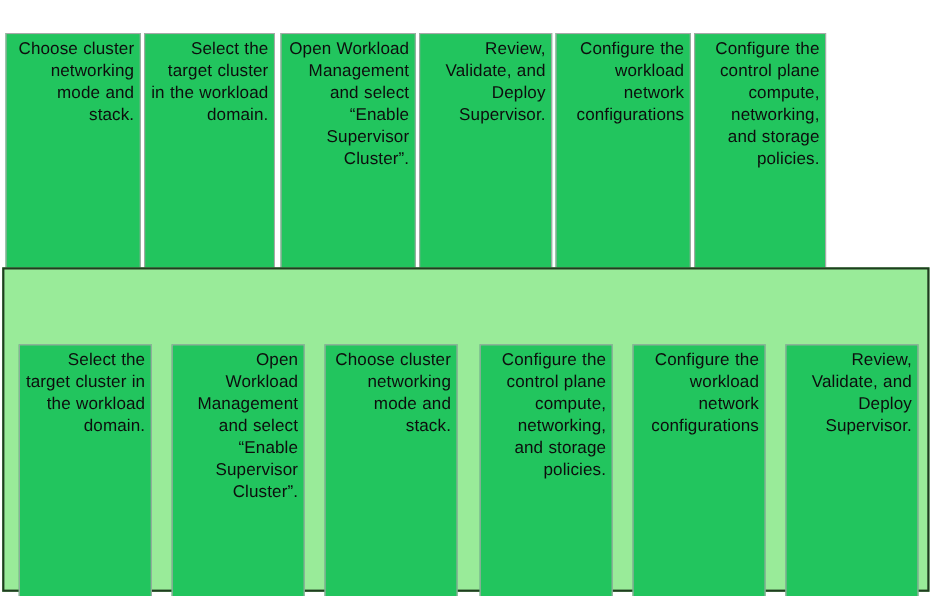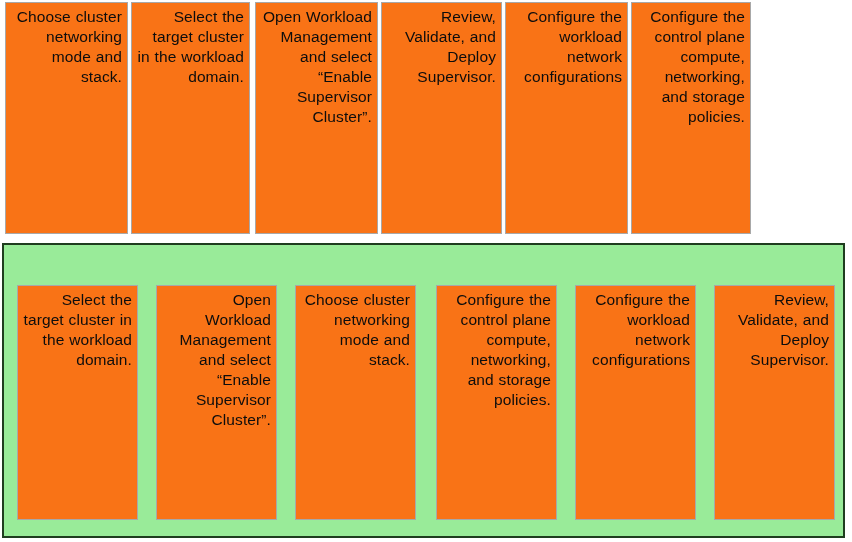--- a/index.html
+++ b/index.html
@@ -40,24 +40,25 @@
     height: 295px;
     background: #99EB99;
     border: 2px solid #1F3D1F;
     box-sizing: border-box;
   }
 
   
   .step-box {
     position: absolute;
     box-sizing: border-box;
-    background: #f97316;
+    background: #22c55e;
     border: 1px solid #A8A8A8;
     padding: 4px 5px 4px 5px;
     overflow: hidden;
+    margin-top: 28px;
   }
 
   .step-text {
     display: block;
     text-align: right;
     font-family: "Liberation Sans", sans-serif;
     font-size: 15.5px;
     line-height: 20px;
     color: #0d0d0d;
     letter-spacing: 0.1px;

